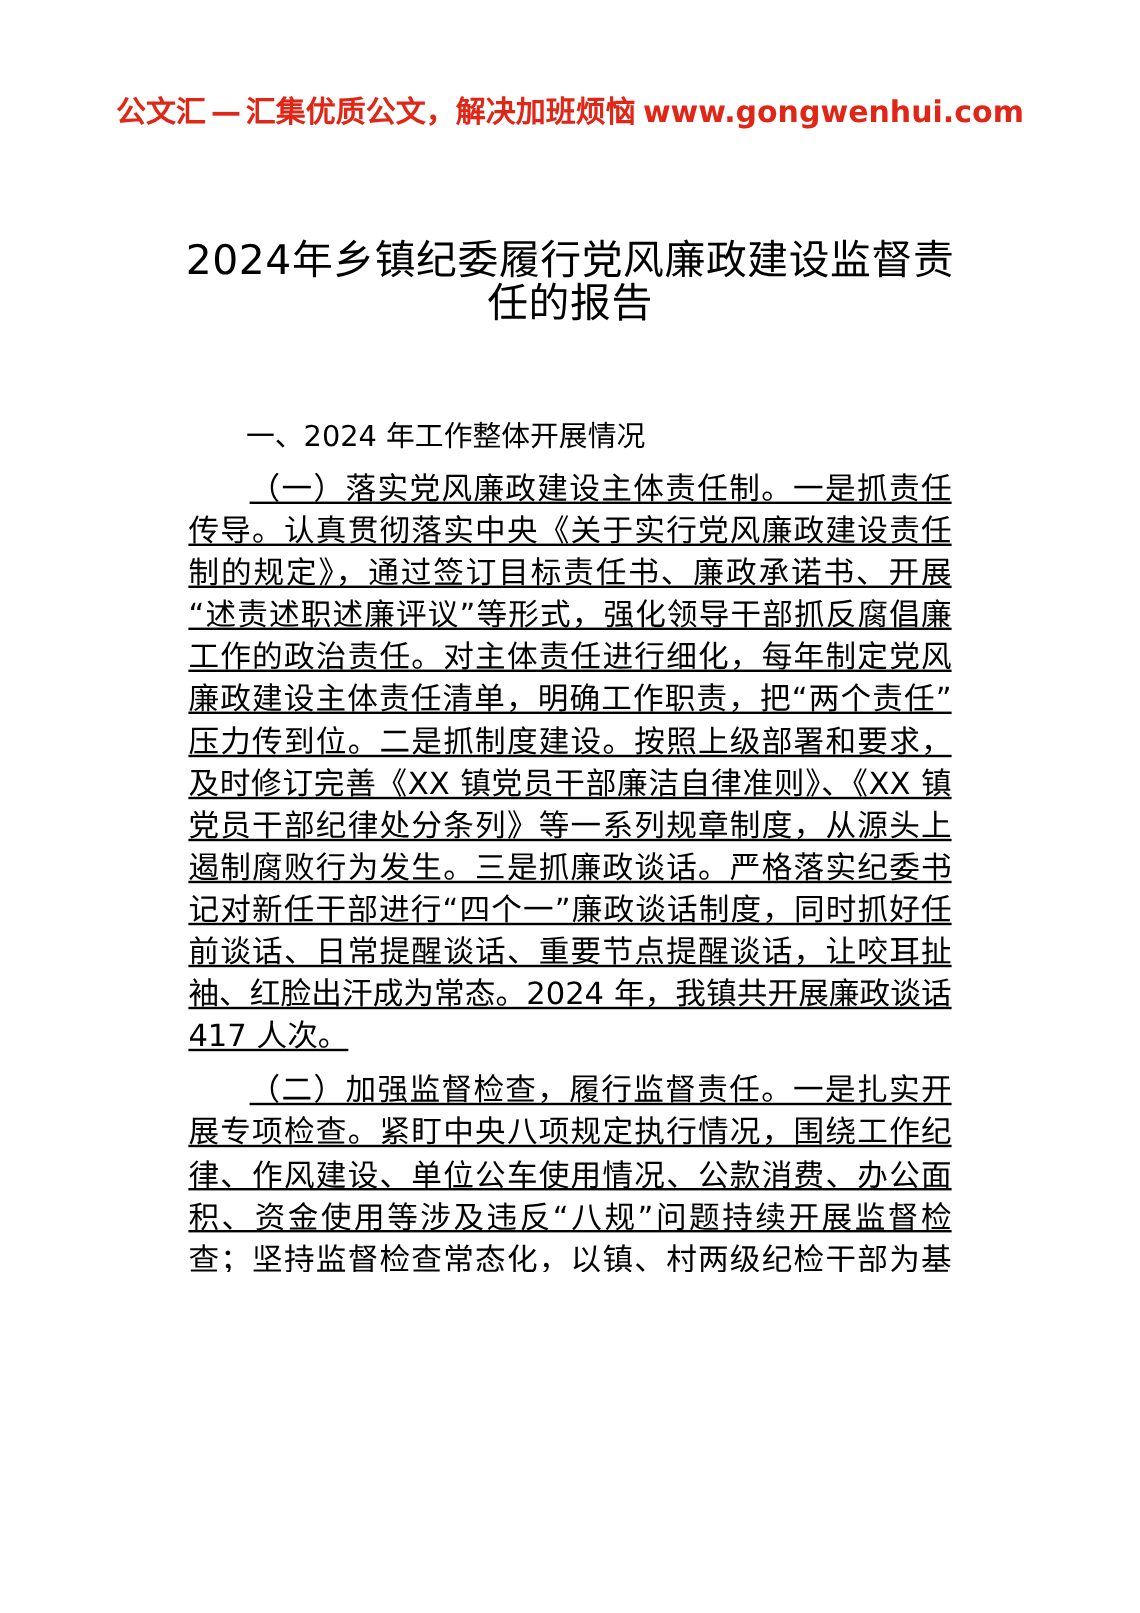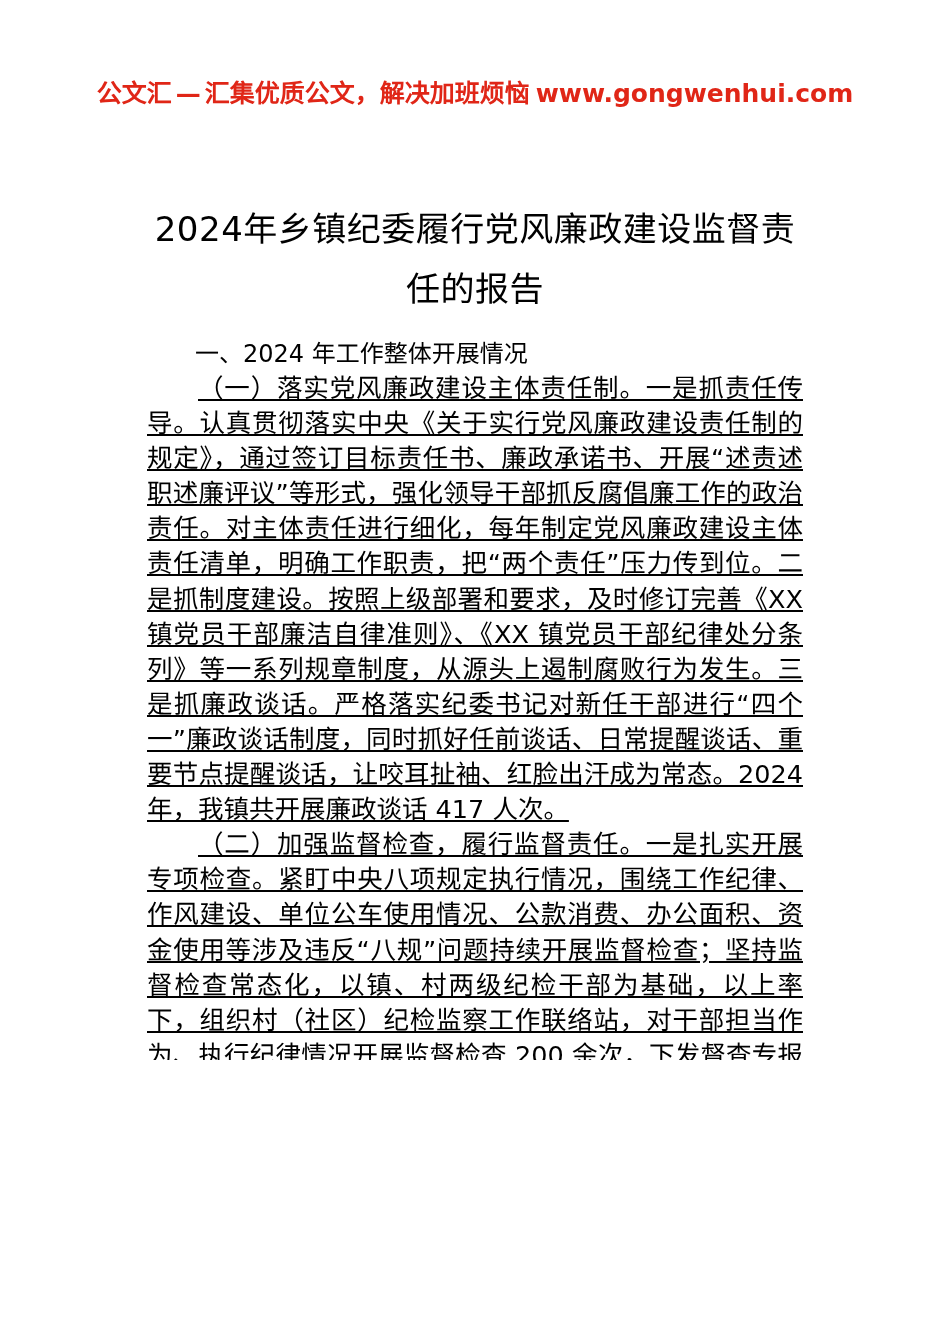--- a/index.html
+++ b/index.html
@@ -47,39 +47,39 @@
   }
 
   
   .doc-title {
     position: absolute;
     top: 176px;
     left: 147px;
     width: 656px;
     text-align: center;
     font-size: 34px;
-    line-height: 60px;
+    line-height: 36px;
     font-weight: 400;
     color: #000000;
     letter-spacing: 0.5px;
   }
 
   
   .doc-body {
     position: absolute;
     top: 338px;
     left: 147px;
     width: 656px;
   }
 
   .para {
     font-size: 25.5px;
     line-height: 35.1px;
     color: #000000;
-    margin: 0;
+    margin: 10px;
     text-align: justify;
     text-justify: inter-character;
     text-align-last: left;
     letter-spacing: 0px;
     word-break: break-all;
   }
 
   .para.indent {
     text-indent: 2em;
     text-decoration: underline;

